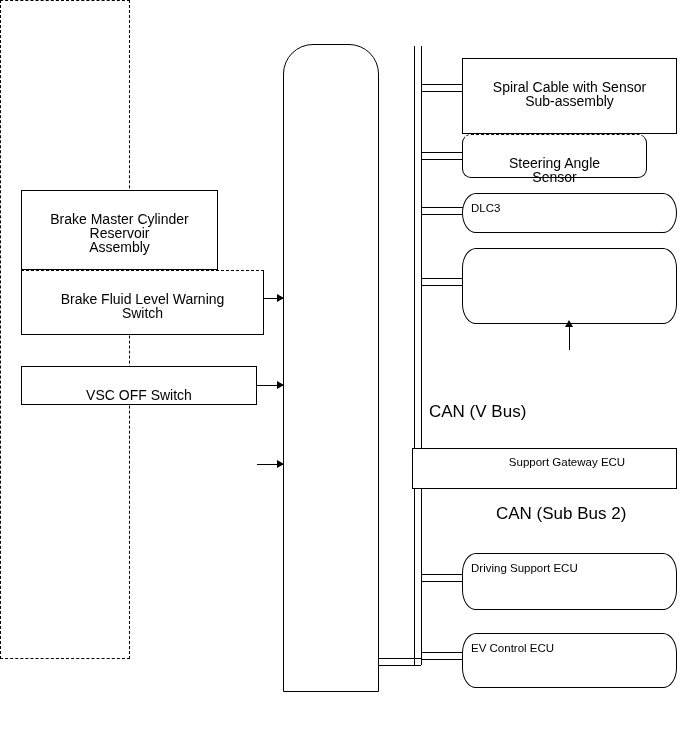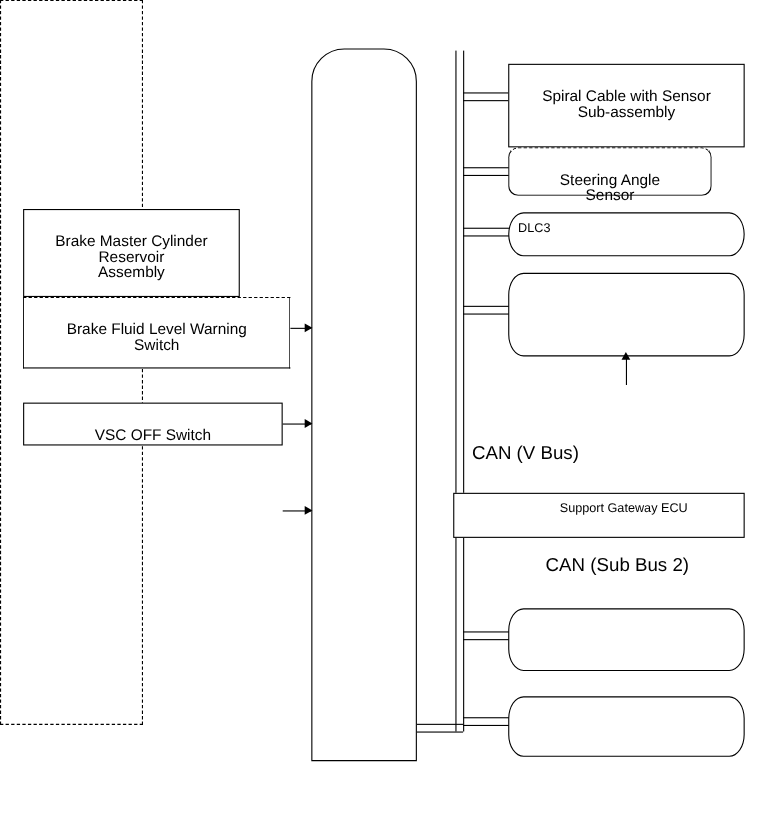--- a/index.html
+++ b/index.html
@@ -153,16 +153,18 @@
   <div class="arrow arrow-up" style="left:565px; top:320px;"></div>
 
   <div class="plain-text" style="left:429px; top:405px;">CAN (V Bus)</div>
 
   <div class="box" style="left:412px; top:448px; width:265px; height:41px;"></div>
   <div class="ecu-label" style="left:462px; top:455px; width:210px; text-align:center;">Support Gateway ECU</div>
 
   <div class="plain-text" style="left:452px; top:507px;margin-left:44px;">CAN (Sub Bus 2)</div>
 
   <div class="ecu-shape" style="left:462px; top:553px; width:215px; height:57px;"></div>
+  <div class="ecu-label" style="left:471px; top:561px; width:196px;">Driving Support ECU</div>
 
   <div class="ecu-shape" style="left:462px; top:633px; width:215px; height:55px;"></div>
+  <div class="ecu-label" style="left:471px; top:641px; width:196px;">EV Control ECU</div>
 
 </div>
 
 </body></html>

